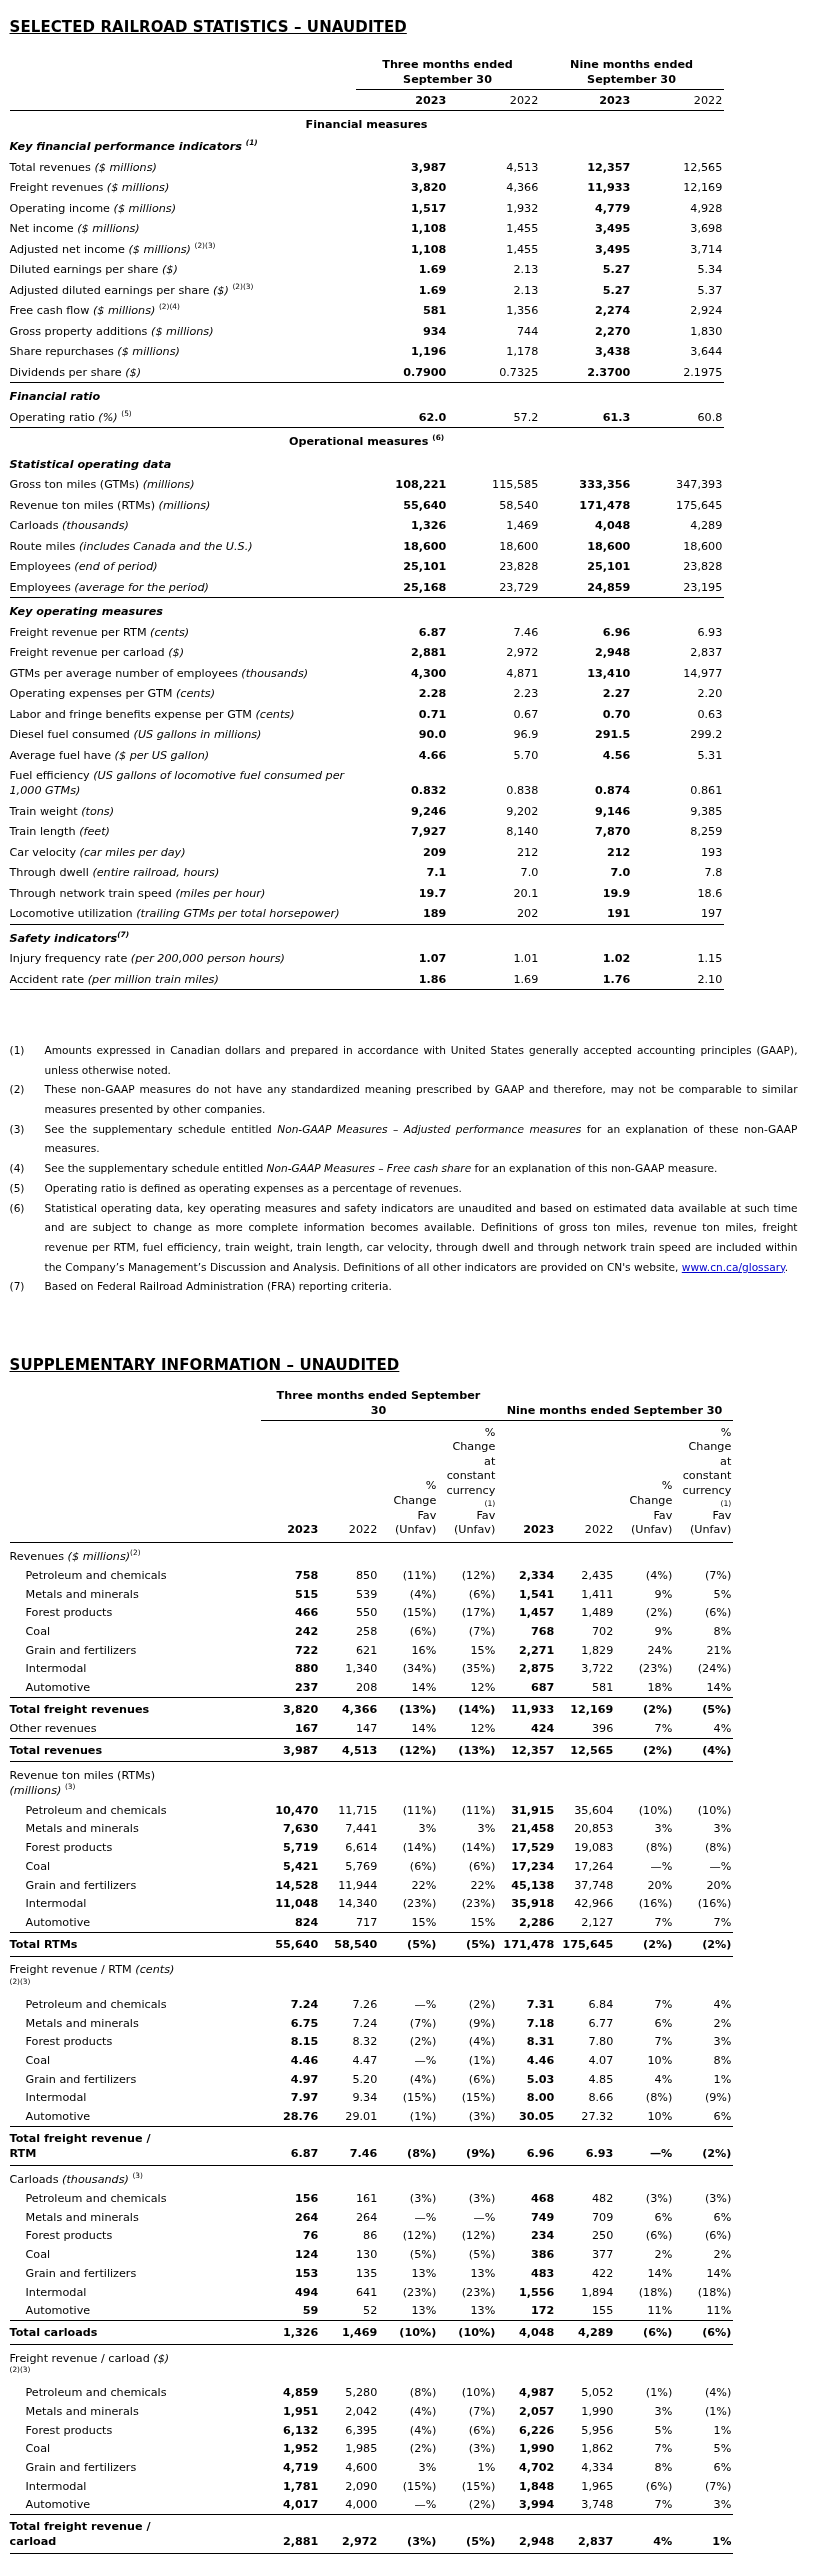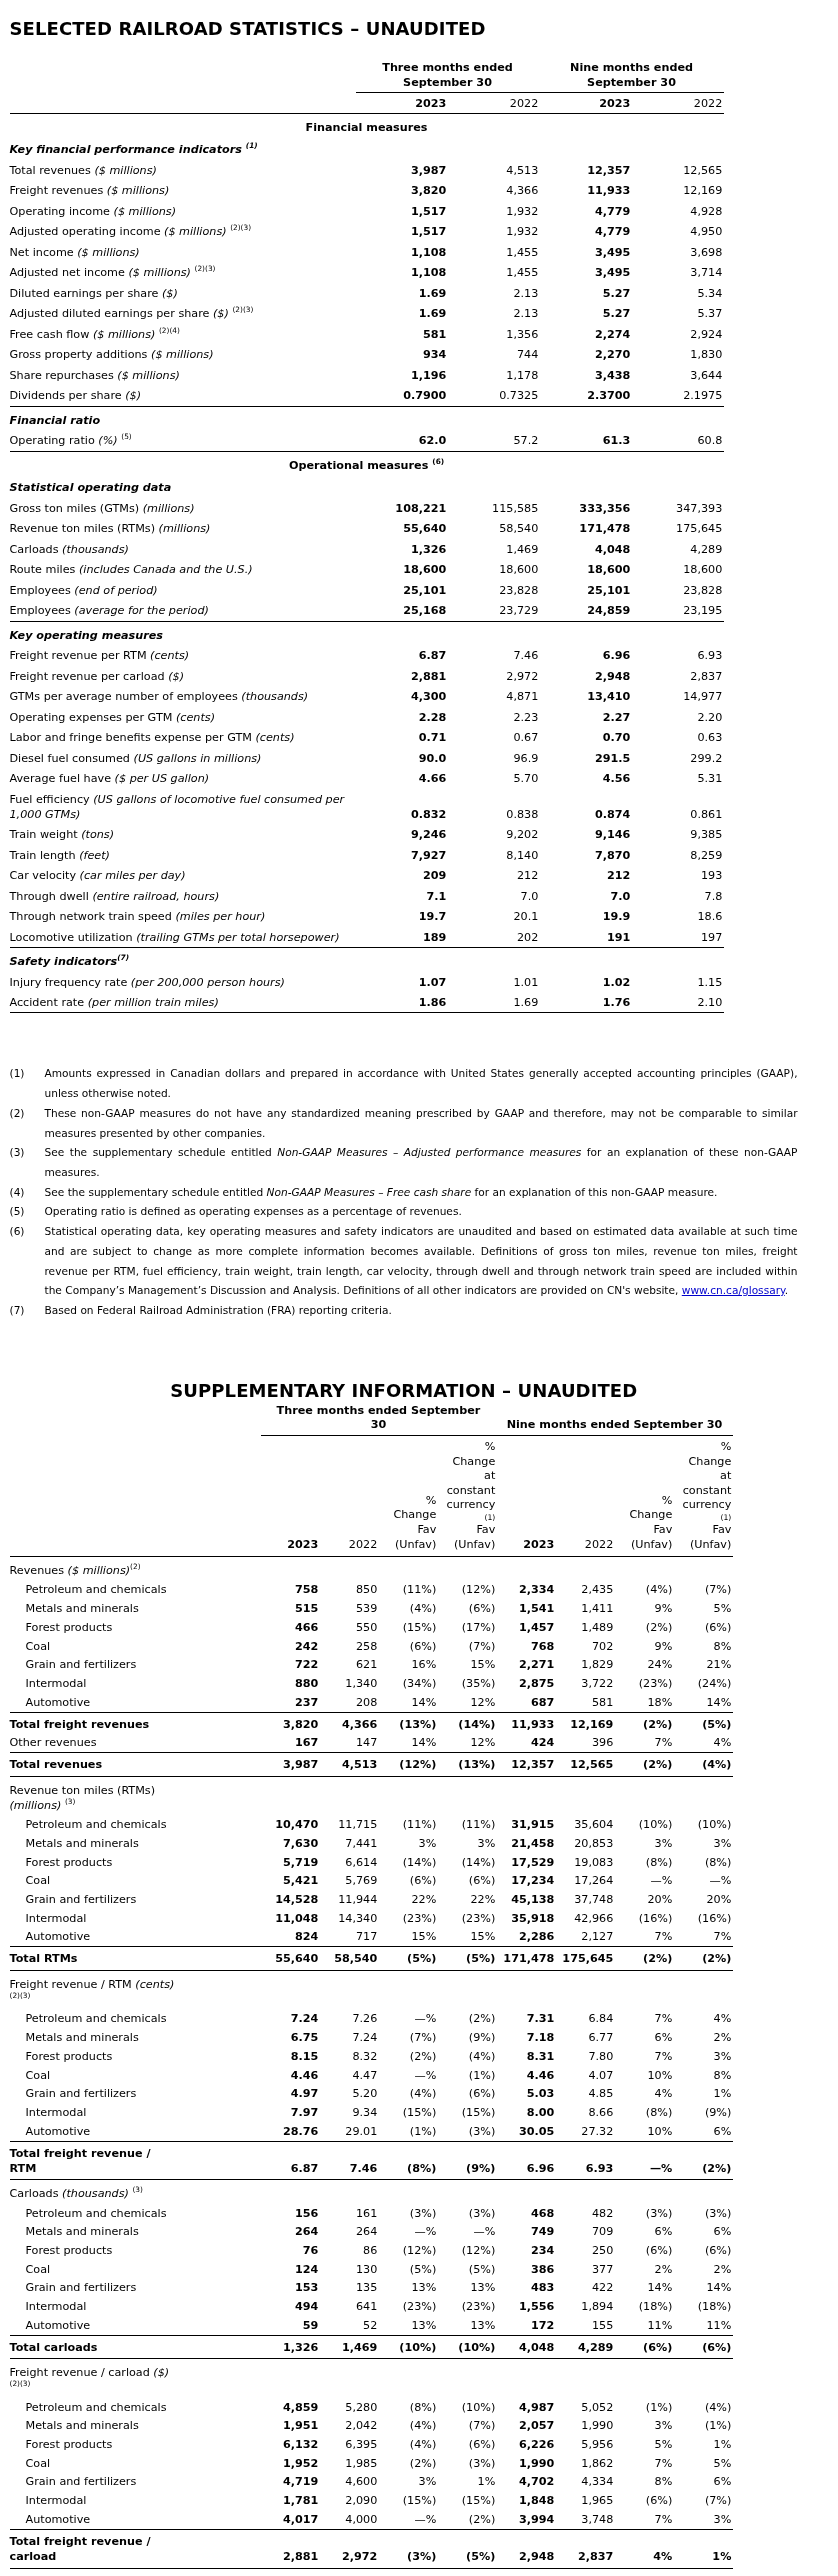--- a/index.html
+++ b/index.html
@@ -1,19 +1,19 @@
 <!DOCTYPE html>
 <html style="font-size:9.5px"><head>
 <meta charset="utf-8">
 <style>
   * { box-sizing: border-box; }
   body { margin:0; background:#ffffff; color:#000; font-family:"DejaVu Sans", sans-serif; }
   .page { width:839px; min-height:2576px; padding:17.7px 41px 17.7px 9.5px; }
-  .doc-title { font-size:18px; font-weight:bold; margin:0 0 21px 0; letter-spacing:0.1px; }
-  .doc-title.second { margin-top:0; margin-bottom:3px;text-align:center; }
+  .doc-title { font-size:15px; font-weight:bold; margin:0 0 21px 0; letter-spacing:0.1px;text-decoration:underline; }
+  .doc-title.second { margin-top:0; margin-bottom:15px; }
   table { border-collapse:collapse; table-layout:fixed; }
   td, th { font-size:11.2px; }
   .it { font-style:italic; }
   sup { font-size:7.4px; line-height:0; }
   a.link { color:#0000cc; text-decoration:underline; cursor:pointer; }
 
   
   .t1 { width:712px; margin-bottom:51px; }
   .t1 th.grp { font-weight:bold; text-align:center; white-space:pre-line; vertical-align:bottom;
                border-bottom:1.2px solid #000; padding:0 2.4px 1.8px 2.4px; line-height:1.35; }
@@ -105,27 +105,20 @@
           <td class="v">4,366</td>
           <td class="v b">11,933</td>
           <td class="v">12,169</td>
         </tr>
         <tr>
           <td class="lbl"><span>Operating income </span><span class="it">($ millions)</span></td>
           <td class="v b">1,517</td>
           <td class="v">1,932</td>
           <td class="v b">4,779</td>
           <td class="v">4,928</td>
-        </tr>
-        <tr>
-          <td class="lbl"><span>Adjusted operating income </span><span class="it">($ millions)</span><span> </span><sup>(2)(3)</sup></td>
-          <td class="v b">1,517</td>
-          <td class="v">1,932</td>
-          <td class="v b">4,779</td>
-          <td class="v">4,950</td>
         </tr>
         <tr>
           <td class="lbl"><span>Net income </span><span class="it">($ millions)</span></td>
           <td class="v b">1,108</td>
           <td class="v">1,455</td>
           <td class="v b">3,495</td>
           <td class="v">3,698</td>
         </tr>
         <tr>
           <td class="lbl"><span>Adjusted net income </span><span class="it">($ millions)</span><span> </span><sup>(2)(3)</sup></td>

